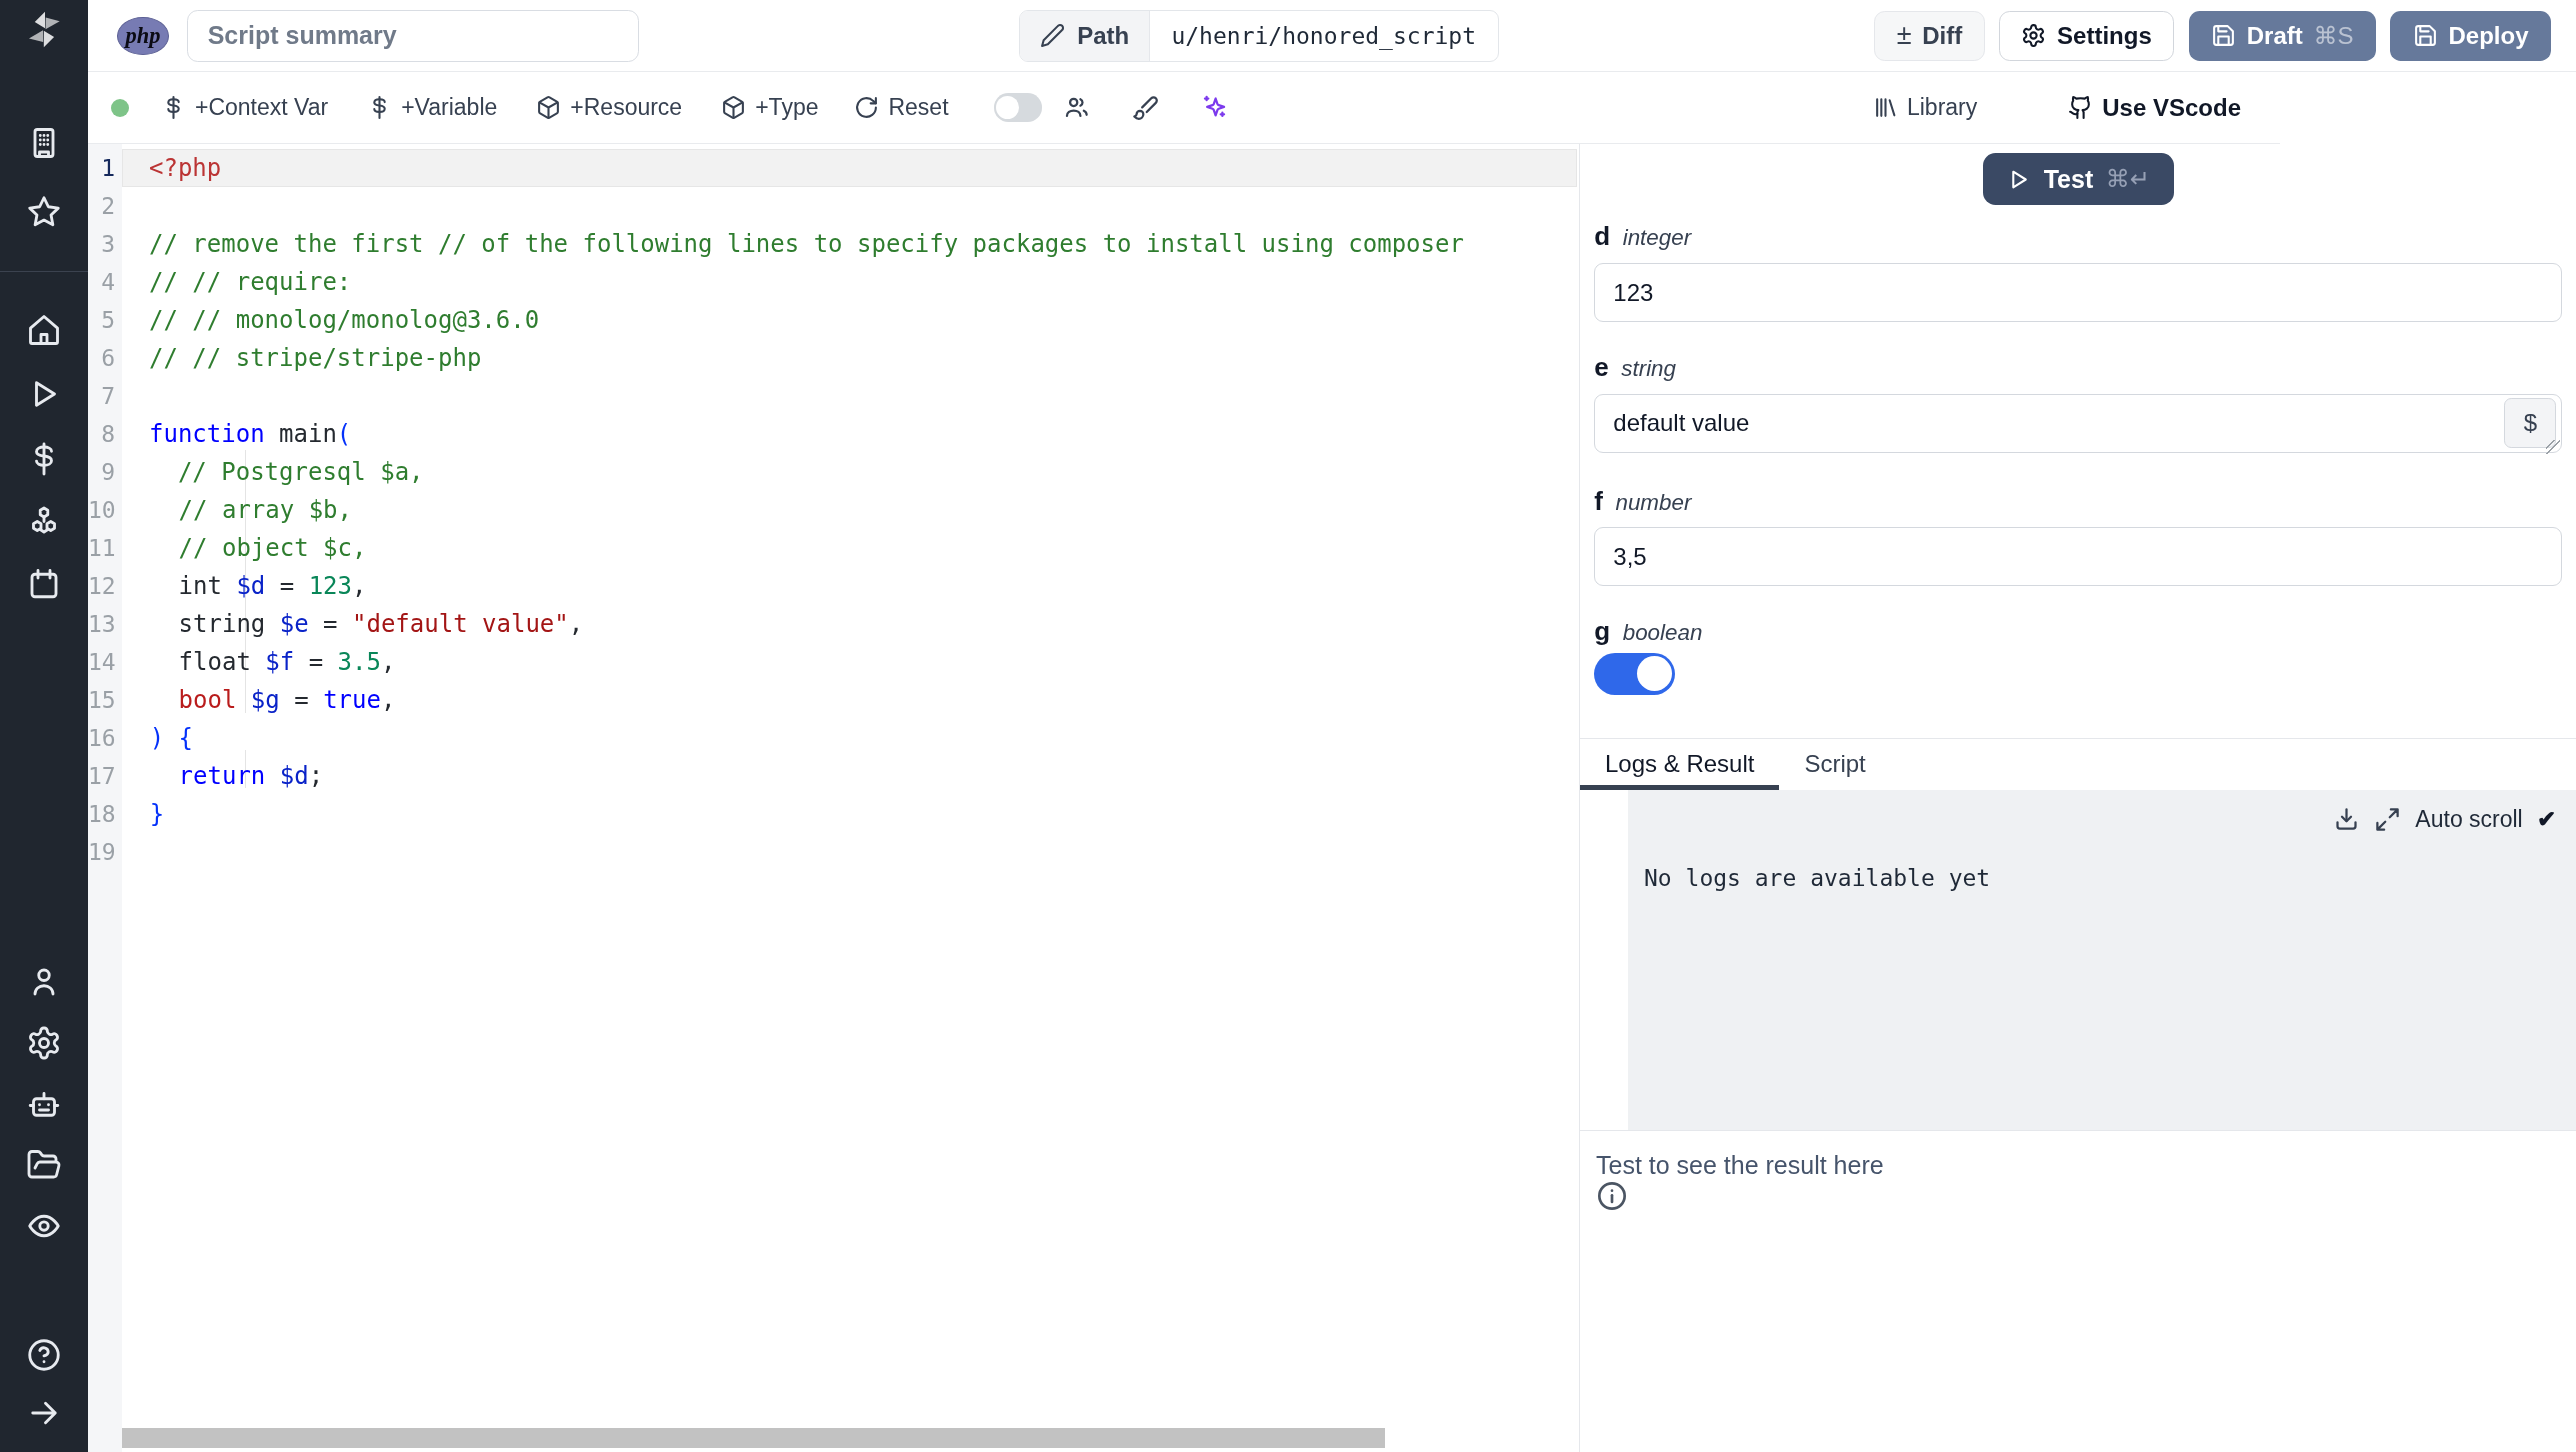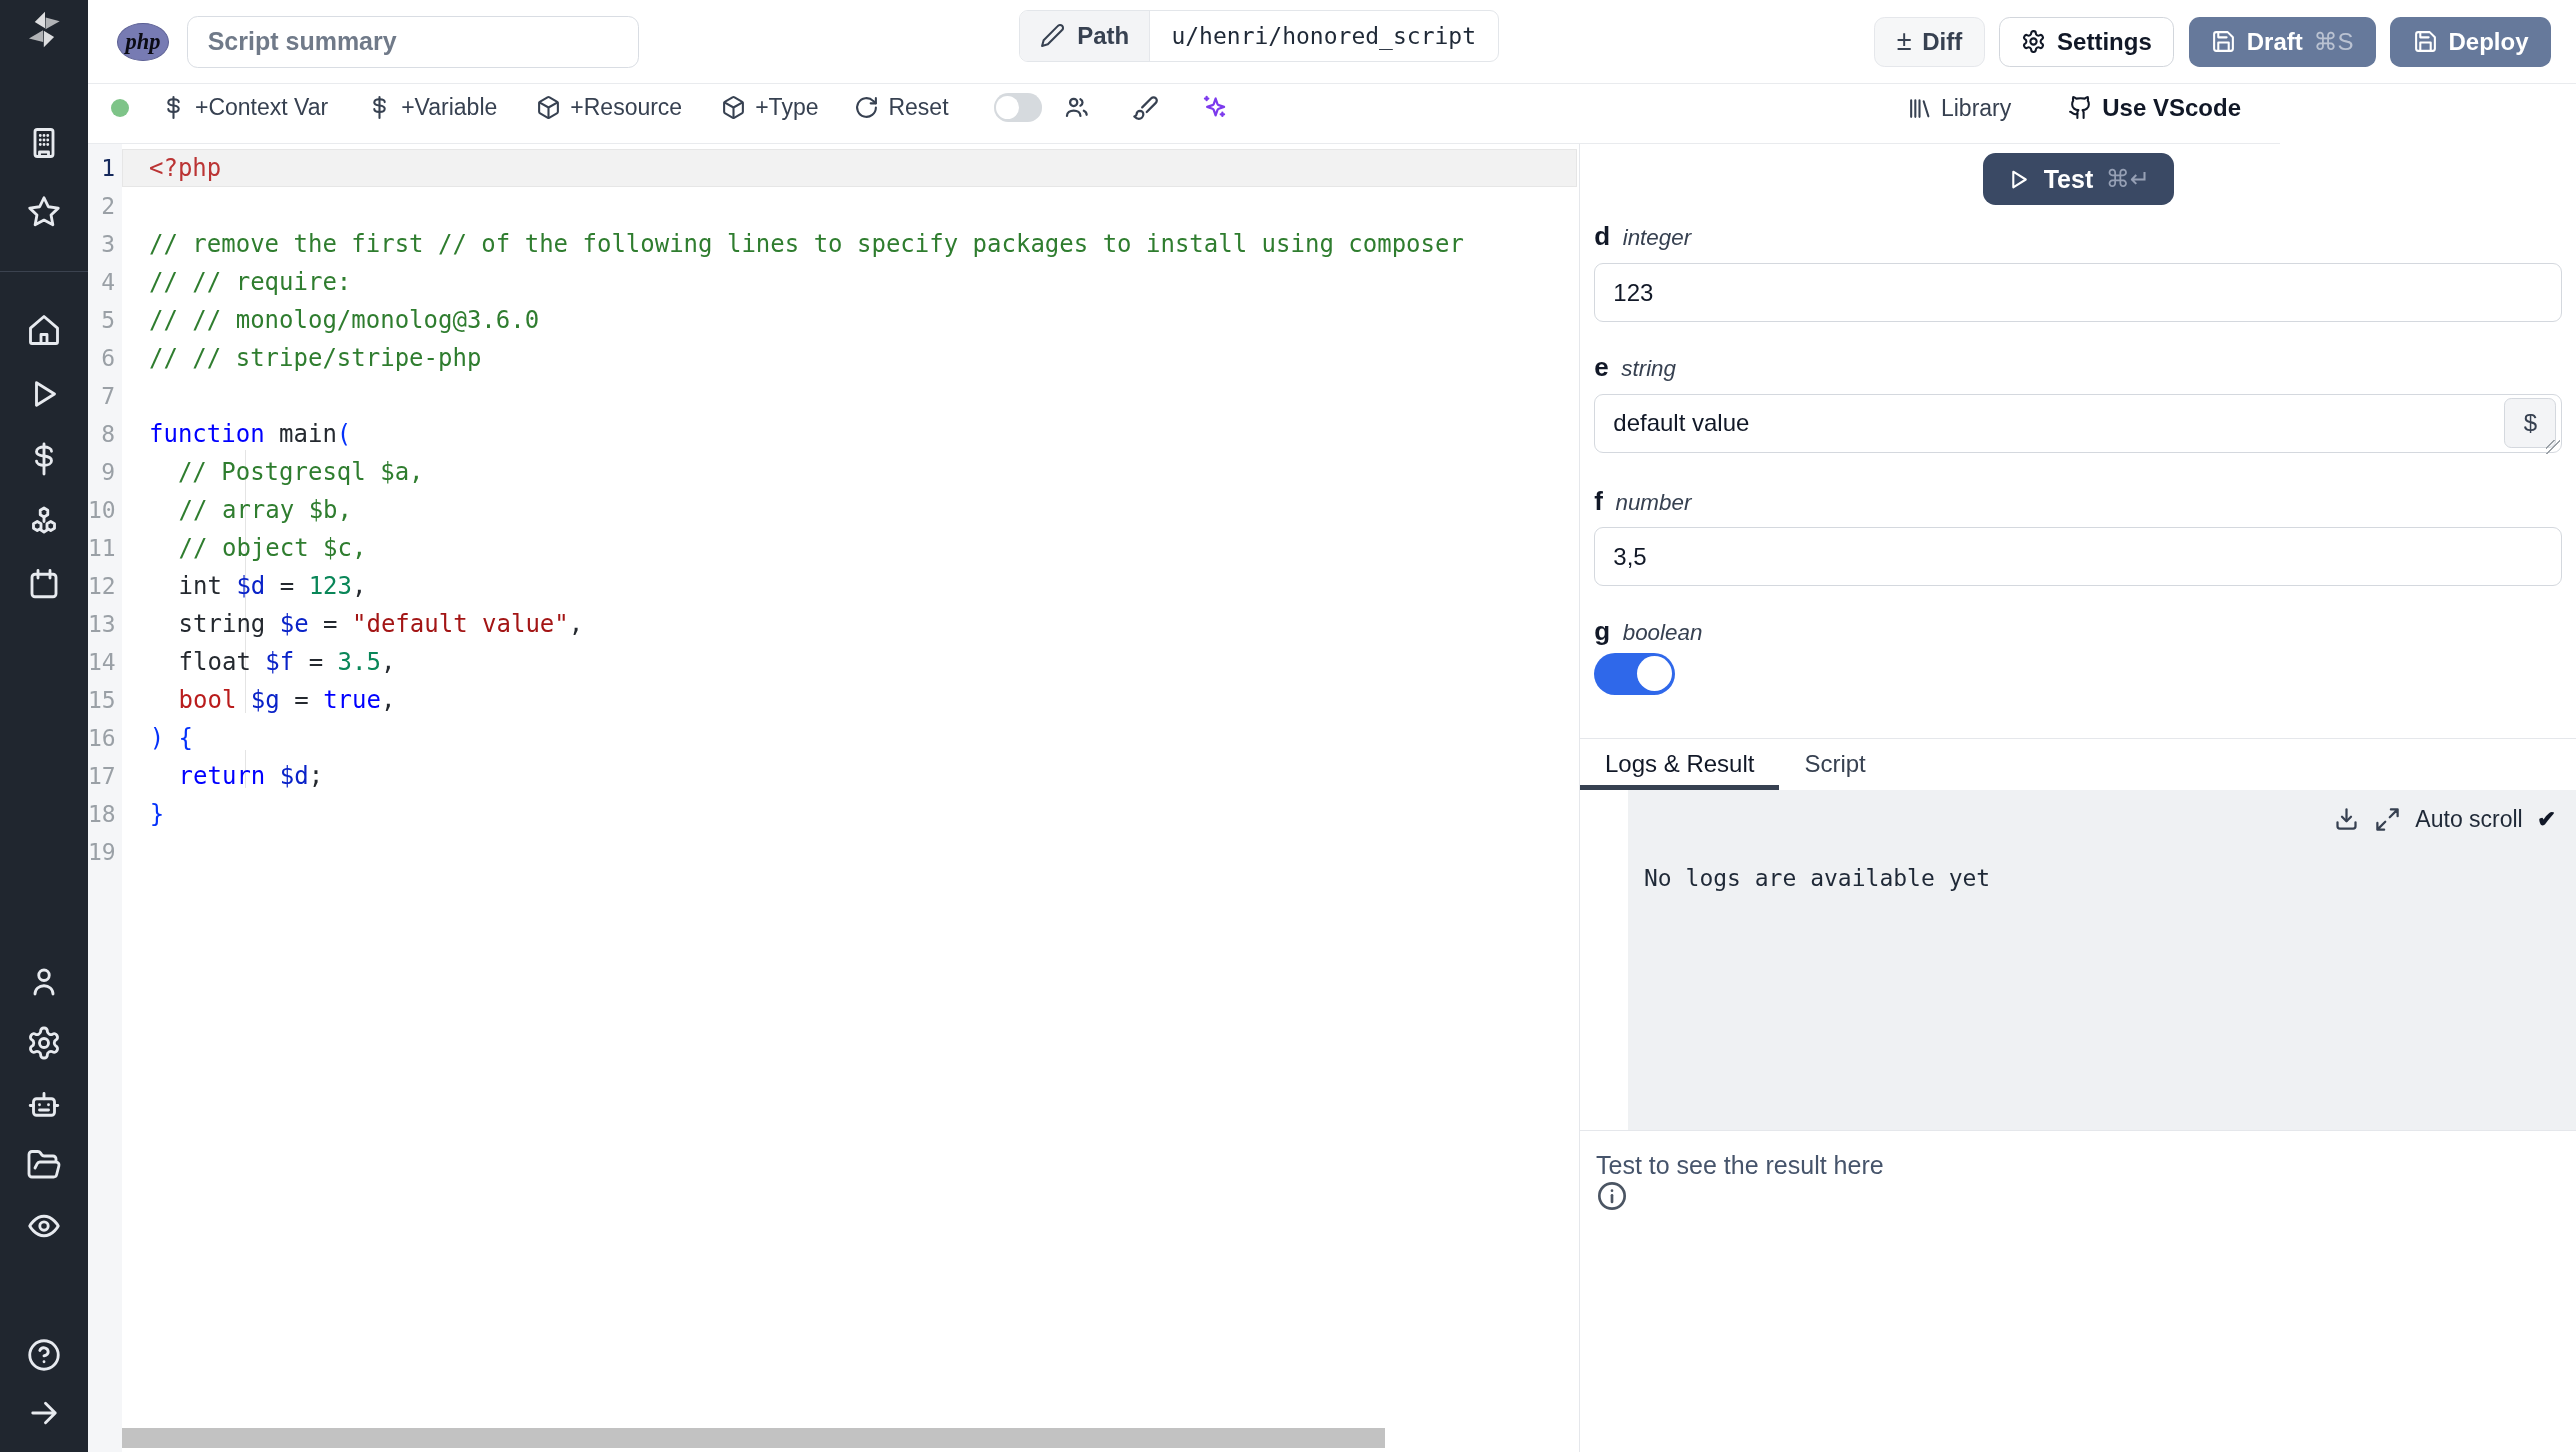--- a/index.html
+++ b/index.html
@@ -7,21 +7,21 @@
   body { font-family:"Liberation Sans", sans-serif; background:#fff; position:relative; overflow:hidden; color:#1f2937; }
 
   
   .sidebar { position:absolute; left:0; top:0; width:88px; height:1453px; background:var(--sidebar_bg,#20262f); z-index:30; }
   .side-icon { position:absolute; left:50%; transform:translateX(-50%); width:38px; height:38px; color:#e7eaef; display:flex; align-items:center; justify-content:center; }
   .side-icon svg { width:36px; height:36px; stroke:currentColor; fill:none; stroke-width:1.9; stroke-linecap:round; stroke-linejoin:round; }
   .side-divider { position:absolute; left:0; top:271px; width:88px; height:0.9px; background:#3b424f; }
   .logo { position:absolute; left:50%; transform:translateX(-50%); top:9px; width:41px; height:41px; }
 
   
-  .topbar { position:absolute; left:88px; top:0; width:2488px; height:84px; background:#fff; border-bottom:0.9px solid #e9ebee; display:flex; align-items:center; z-index:20; }
+  .topbar { position:absolute; left:88px; top:0; width:2488px; height:72px; background:#fff; border-bottom:0.9px solid #e9ebee; display:flex; align-items:center; z-index:20; }
   .lang-badge { margin-left:29px; width:52px; height:38px; border-radius:50%; background:var(--php_badge,#777bb3); border:1.8px solid #5c6094; color:#0b0b14; font-family:"Liberation Serif", serif; font-style:italic; font-weight:bold; font-size:22.4px; display:flex; align-items:center; justify-content:center; flex:0 0 auto; }
   .summary-input { margin-left:18px; width:452px; height:52px; border:1.8px solid #d9dde3; border-radius:10.7px; font-size:25px; font-weight:600; color:#111827; padding:0 19.7px; outline:none; font-family:"Liberation Sans", sans-serif; }
   .summary-input::placeholder { color:#707a89; }
   .path-pill { position:absolute; left:931px; top:9.8px; height:52px; border:1.8px solid #e3e6ea; border-radius:9px; display:flex; align-items:stretch; overflow:hidden; background:#fff; }
   .path-left { background:#f3f4f6; display:flex; align-items:center; gap:12.5px; padding:0 19.7px; border-right:0.9px solid #e5e7eb; }
   .path-left svg { width:25px; height:25px; stroke:#374151; fill:none; stroke-width:2; stroke-linecap:round; stroke-linejoin:round; }
   .path-label { font-size:24px; font-weight:700; color:#374151; }
   .path-value { display:flex; align-items:center; padding:0 21.5px; font-family:"DejaVu Sans Mono", monospace; font-size:23px; color:#1f2937; }
   .topbar-right { margin-left:auto; display:flex; align-items:center; gap:14.3px; padding-right:25px; }
   .tb-btn { height:50px; border-radius:10.7px; display:flex; align-items:center; gap:10.7px; padding:0 21.5px; font-size:24px; font-weight:600; cursor:pointer; border:0.9px solid transparent; }
@@ -36,21 +36,21 @@
   .toolbar { position:absolute; left:88px; top:72px; width:2192px; height:72px; background:#fff; border-bottom:0.9px solid #e9ebee; display:flex; align-items:center; padding:0 39px 0 23px; z-index:10; }
   .green-dot { width:18px; height:18px; border-radius:50%; background:var(--green_dot,#7ec488); flex:0 0 auto; }
   .tool-item { display:flex; align-items:center; gap:9px; font-size:23px; color:#374151; font-weight:500; cursor:pointer; white-space:nowrap; }
   .tool-item svg { width:25px; height:25px; stroke:#374151; fill:none; stroke-width:2; stroke-linecap:round; stroke-linejoin:round; }
   .tool-gap { width:39px; flex:0 0 auto; }
   .mini-toggle { width:48px; height:29px; border-radius:14.3px; background:#d6dade; position:relative; cursor:pointer; flex:0 0 auto; }
   .mini-toggle .knob { position:absolute; left:2.7px; top:2.7px; width:23px; height:23px; border-radius:50%; background:#fff; }
   .icon-btn { width:30px; height:30px; display:flex; align-items:center; justify-content:center; cursor:pointer; }
   .icon-btn svg { width:27px; height:27px; stroke:#374151; fill:none; stroke-width:2; stroke-linecap:round; stroke-linejoin:round; }
   .icon-btn.ai svg { stroke:var(--ai_purple,#7c3aed); }
-  .toolbar-right { margin-left:auto; display:flex; align-items:flex-end; gap:57px; }
+  .toolbar-right { margin-left:auto; display:flex; align-items:center; gap:91px; }
   .use-vscode { font-weight:700; font-size:24px; color:#111827; }
 
   
   .editor { position:absolute; left:88px; top:144px; width:1491px; height:1309px; background:#fff; overflow:hidden; }
   .gutter-col { position:absolute; left:0; top:0; bottom:0; width:34px; background:#f5f6f8; }
   .lines { position:absolute; left:0; top:4.5px; right:0; font-family:"DejaVu Sans Mono", monospace; font-size:24px; }
   .active-line-bg { position:absolute; left:34px; right:1.8px; top:0; height:38px; background:#f2f2f2; border:0.9px solid #e6e6e6; }
   .indent-guide { position:absolute; width:0.9px; background:#e4e4e4; left:157px; }
   .code-line { display:flex; height:38px; line-height:38px; position:relative; }
   .ln { flex:0 0 27px; text-align:right; color:#9aa0a6; font-size:23px; }

